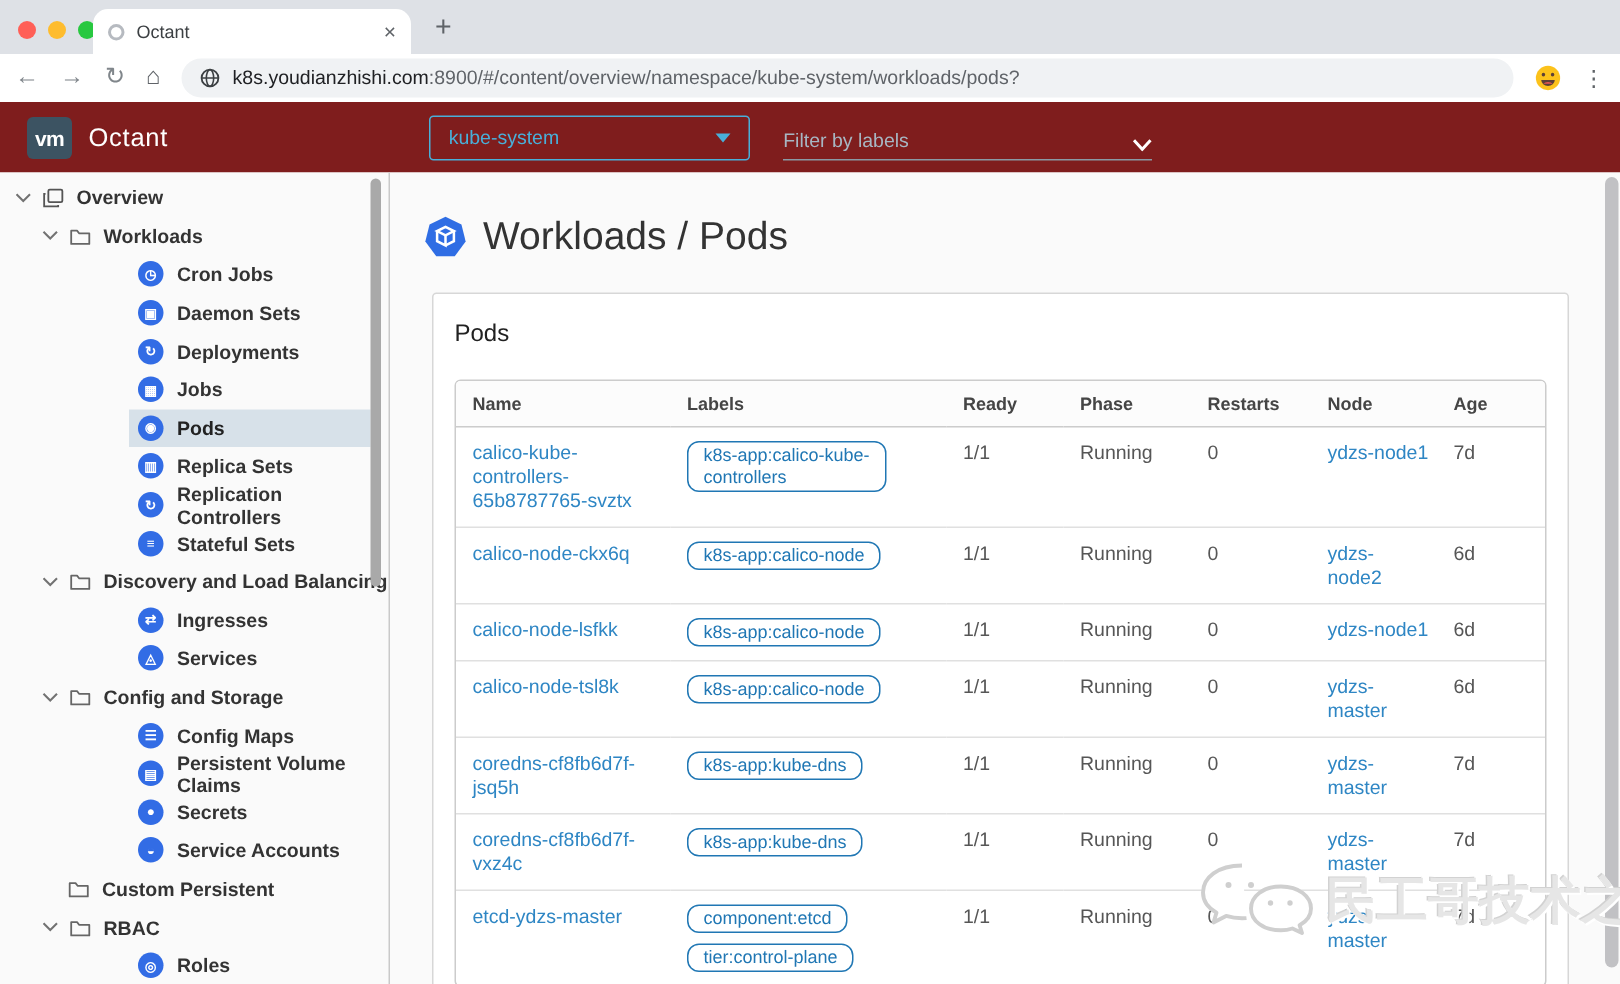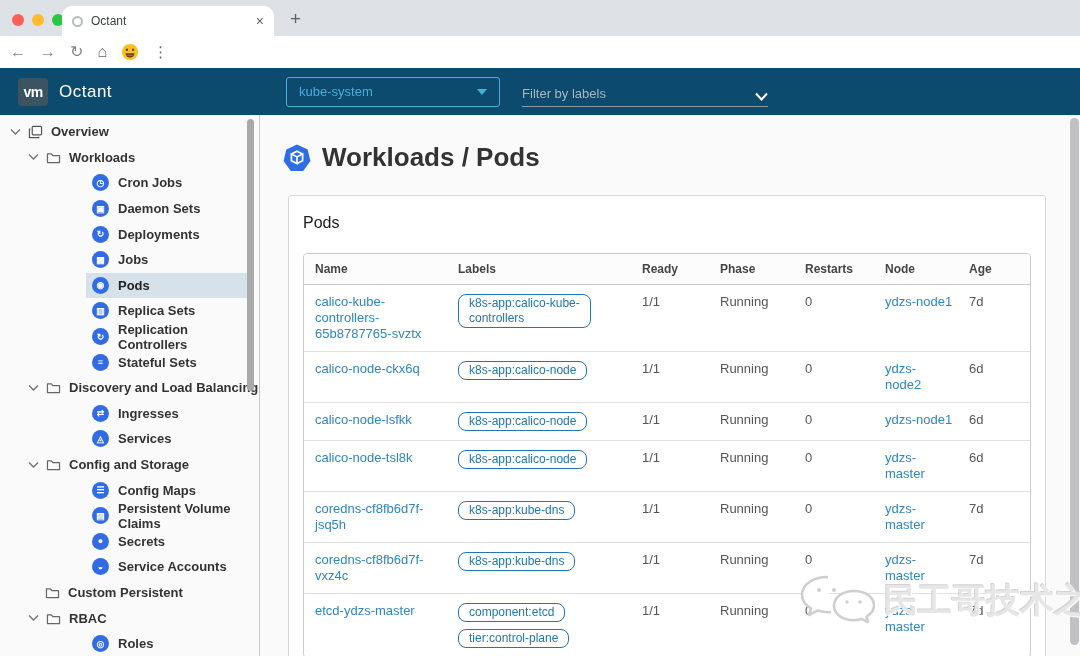--- a/index.html
+++ b/index.html
@@ -21,21 +21,21 @@
   .toolbar { height:32px; background:#fff; display:flex; align-items:center; padding:0 10px; gap:14px; }
   .nav-ic { font-size:16px; color:#80868b; line-height:1; }
   .nav-ic.dark { color:#5f6368; }
   .omnibox { flex:1; height:26px; background:#f0f2f4; border-radius:14px; display:flex;
     align-items:center; padding:0 12px; gap:8px; overflow:hidden; }
   .omnibox .host { font-size:13px; color:#202124; }
   .omnibox .rest { font-size:13px; color:#5f6368; }
   .menu-dots { font-size:15px; color:#5f6368; }
 
   
-  .navbar { height:47px; background:#0c4a6e; display:flex; align-items:center; padding:0 18px; }
+  .navbar { height:47px; background:#7f1d1d; display:flex; align-items:center; padding:0 18px; }
   .vm-logo { width:30px; height:28px; background:#3c5362; border-radius:4px; color:#fff;
     font-weight:bold; font-size:14px; display:flex; align-items:center; justify-content:center;
     letter-spacing:-.5px; }
   .app-name { color:#fff; font-size:17px; margin-left:11px; letter-spacing:.5px; font-weight:400; }
   .ns-select { margin-left:174px; width:214px; height:30px; border:1px solid #49afd9; border-radius:3px;
     display:flex; align-items:center; padding:0 12px; color:#49afd9; font-size:13px; }
   .ns-caret { margin-left:auto; width:0; height:0; border-left:5px solid transparent;
     border-right:5px solid transparent; border-top:6px solid #49afd9; }
   .filter-box { margin-left:22px; width:246px; height:30px; display:flex; align-items:flex-end;
     border-bottom:1px solid #8a99a4; padding-bottom:5px; color:#a7b6c2; font-size:13px; }
@@ -58,21 +58,21 @@
   .leafbox.sel .si-label { font-weight:bold; color:#222; }
   .kicon { width:17px; height:17px; border-radius:50%; background:#326ce5; color:#fff;
     font-size:9px; display:flex; align-items:center; justify-content:center; margin-right:9px; flex:none; }
   .sb-thumb { position:absolute; top:4px; right:5px; width:7px; height:272px; background:#a9a9a9;
     border-radius:4px; }
 
   .main { flex:1; background:#fafafa; position:relative; overflow:hidden; }
   .main-thumb { position:absolute; top:3px; right:1px; width:9px; height:calc(100% - 14px);
     background:#c1c1c4; border-radius:5px; }
   .page-head { display:flex; align-items:center; gap:11px; margin:27px 0 0 23px; }
-  .page-title { font-size:26px; color:#333; font-weight:700; }
+  .page-title { font-size:26px; color:#333; font-weight:400; }
   .card { margin:22px 0 0 28px; width:758px; height:600px; background:#fff;
     border:1px solid #d7d7d7; border-radius:3px; padding:10px 14px; }
   .card-title { font-size:16px; color:#212121; margin:8px 0 21px 0; font-weight:400; }
   .tblwrap { border:1px solid #ccc; border-radius:4px; overflow:hidden; }
   table { width:100%; border-collapse:collapse; table-layout:fixed; }
   th { text-align:left; font-size:12px; color:#454545; padding:8px 11px; border-bottom:1px solid #ccc;
     background:#fcfcfc; font-weight:bold; }
   td { padding:9px 11px; border-bottom:1px solid #e0e0e0; vertical-align:top; font-size:13px;
     color:#565656; line-height:16px; }
   tr:last-child td { border-bottom:none; }
@@ -102,20 +102,28 @@
     <span class="tab-close">×</span>
   </div>
   <span class="newtab">+</span>
 </div>
 
 <div class="toolbar">
   <span class="nav-ic">←</span>
   <span class="nav-ic">→</span>
   <span class="nav-ic">↻</span>
   <span class="nav-ic dark">⌂</span>
+  <div class="omnibox">
+    <svg width="14" height="14" viewBox="0 0 16 16">
+      <circle cx="8" cy="8" r="6.4" fill="none" stroke="#3c4043" stroke-width="1.4"></circle>
+      <ellipse cx="8" cy="8" rx="2.8" ry="6.4" fill="none" stroke="#3c4043" stroke-width="1.2"></ellipse>
+      <line x1="1.6" y1="8" x2="14.4" y2="8" stroke="#3c4043" stroke-width="1.2"></line>
+    </svg>
+    <span><span class="host">k8s.youdianzhishi.com</span><span class="rest">:8900/#/content/overview/namespace/kube-system/workloads/pods?</span></span>
+  </div>
   <svg width="18" height="18" viewBox="0 0 20 20">
     <circle cx="10" cy="10" r="9" fill="#fcc21b"></circle>
     <circle cx="6.6" cy="7.5" r="1.3" fill="#5d4037"></circle>
     <circle cx="13.4" cy="7.5" r="1.3" fill="#5d4037"></circle>
     <path d="M5 11.5 a5 4.5 0 0 0 10 0 z" fill="#5d4037"></path>
     <path d="M6.5 14.2 a4 2.5 0 0 1 7 0 z" fill="#e85654"></path>
   </svg>
   <span class="menu-dots">⋮</span>
 </div>
 

